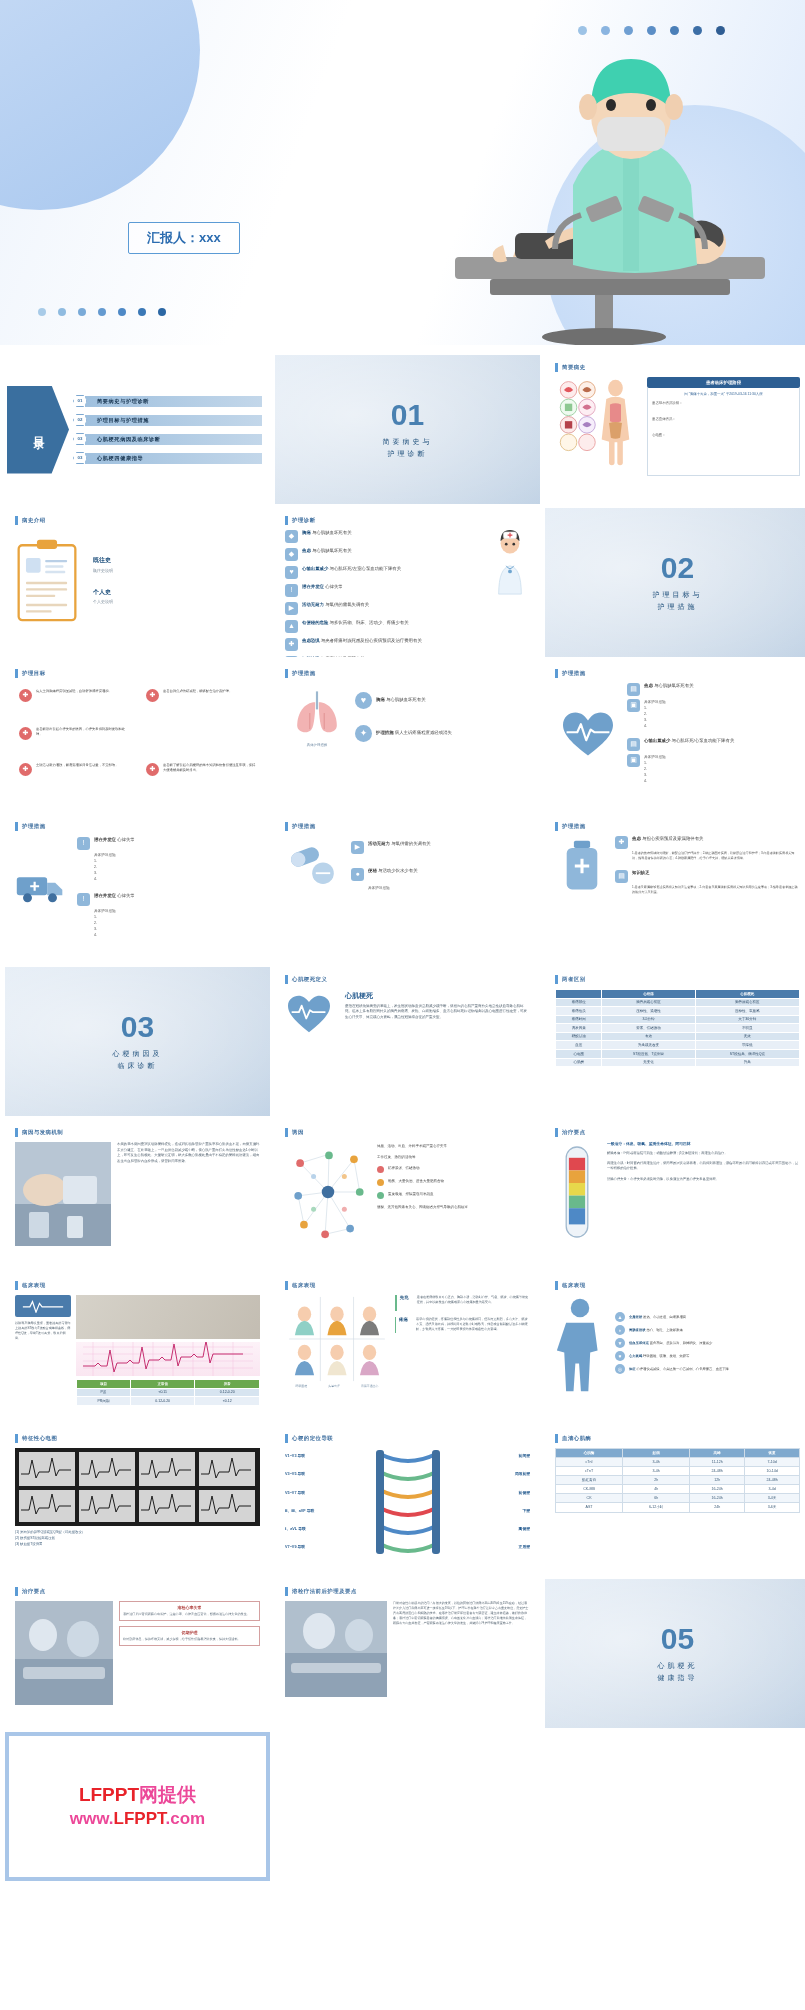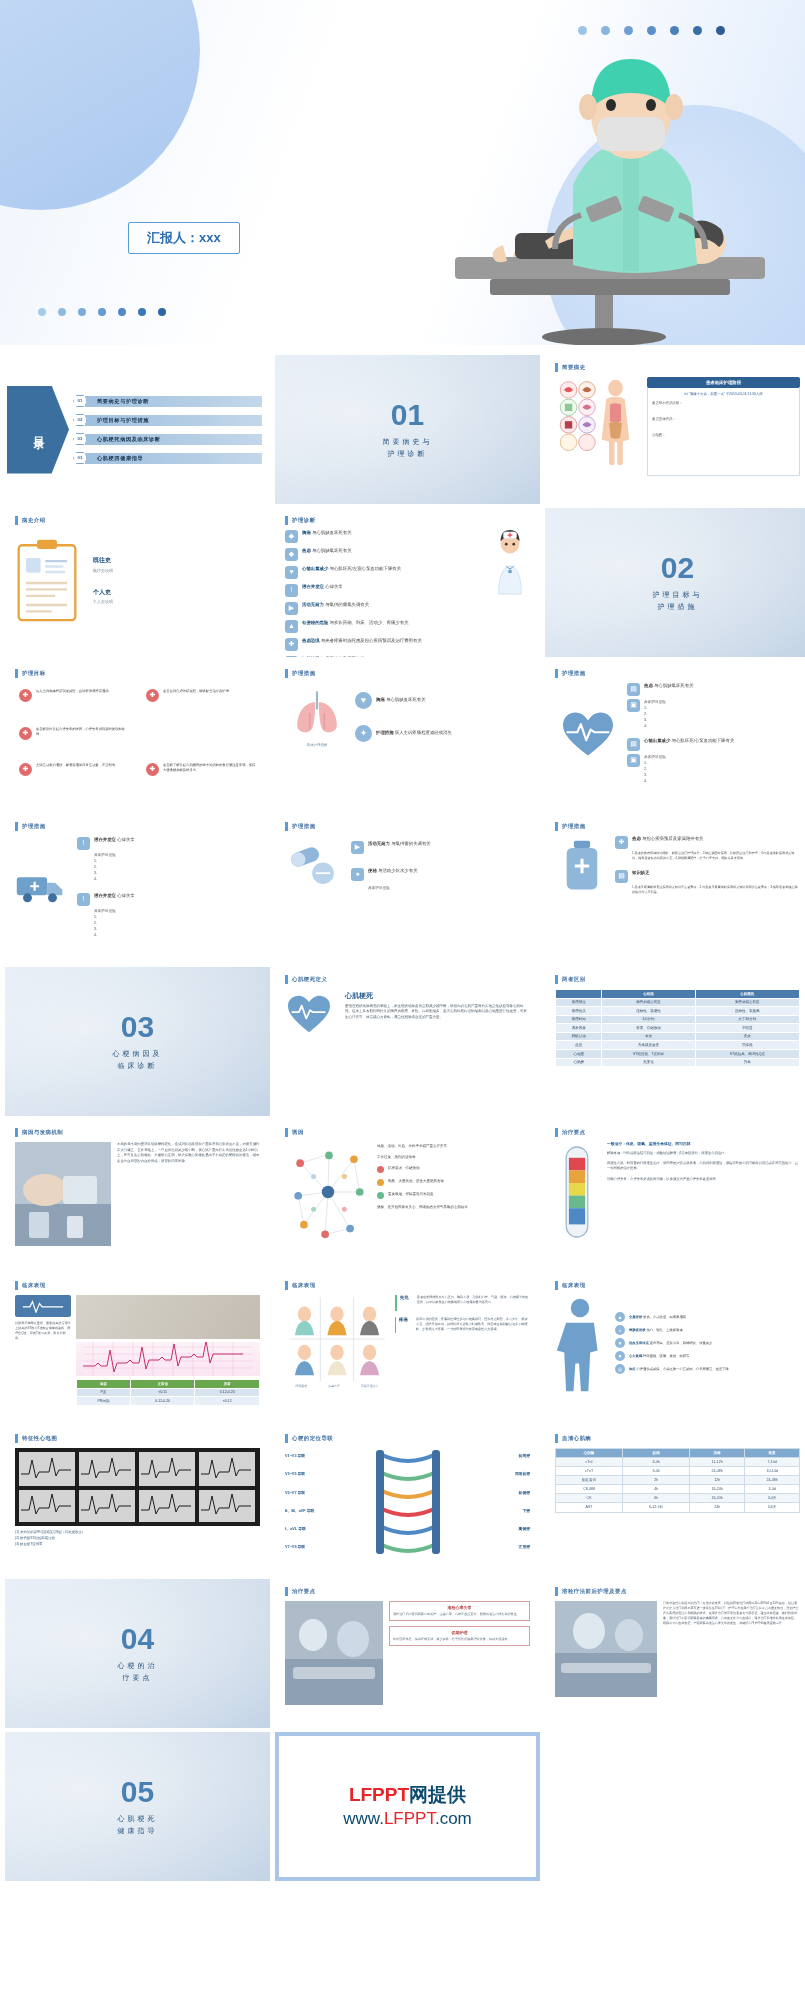--- a/index.html
+++ b/index.html
@@ -188,23 +188,23 @@
   .ph { background: #dfe7ef; position: relative; overflow: hidden; }
 
   
   .wm {
     border: 4px solid #a9c6e8;
     display:flex; align-items:center; justify-content:center;
     background:#fff;
   }
   .wm-inner { text-align:center; line-height:1.35; }
   .wm-l1 { font-size: 19px; font-weight: 700; }
-  .wm-l2 { font-size: 17px; font-weight: 400; }
+  .wm-l2 { font-size: 17px; font-weight: 700; }
   .red { color: #e8232a; }
-  .blk { color: #0c4a6e; }
+  .blk { color: #ec4899; }
 
   .bullets { font-size: 3.6px; color:#555; line-height:1.7; }
   .notecard { border:.5px solid #cfdce8; padding:3px 4px; }
   .hdrpill {
     background:#2d5f93; color:#fff; font-size:4.4px; font-weight:700;
     padding:2.5px 0; text-align:center; border-radius:2px;
   }
   .ecg { background: linear-gradient(180deg,#fdf2f8,#fae6f1); }
 </style>
 </head>
@@ -1054,25 +1054,20 @@
       <tr>
             <td>AST</td>
             <td>6-12小时</td>
             <td>24h</td>
             <td>3-6天</td>
           </tr>
     </tbody>
       </table>
   </div>
 
-  <div class="slide divider">
-    <div class="num">04</div>
-    <div class="cap" style="white-space:pre-line">心梗的治
-疗要点</div>
-  </div>
 
   <div class="slide pad">
     <div class="s-head">
       <span class="s-bar"></span>
       <span class="s-title">治疗要点</span>
     </div>
     <div style="display:flex;gap:6px">
       <div class="ph" style="width:98px;height:104px;background:linear-gradient(140deg,#c6d2de,#8fa2b5)">
         <svg viewBox="0 0 98 104" style="width:100%;height:100%">
           <rect width="98" height="104" fill="#aebcca"></rect>

